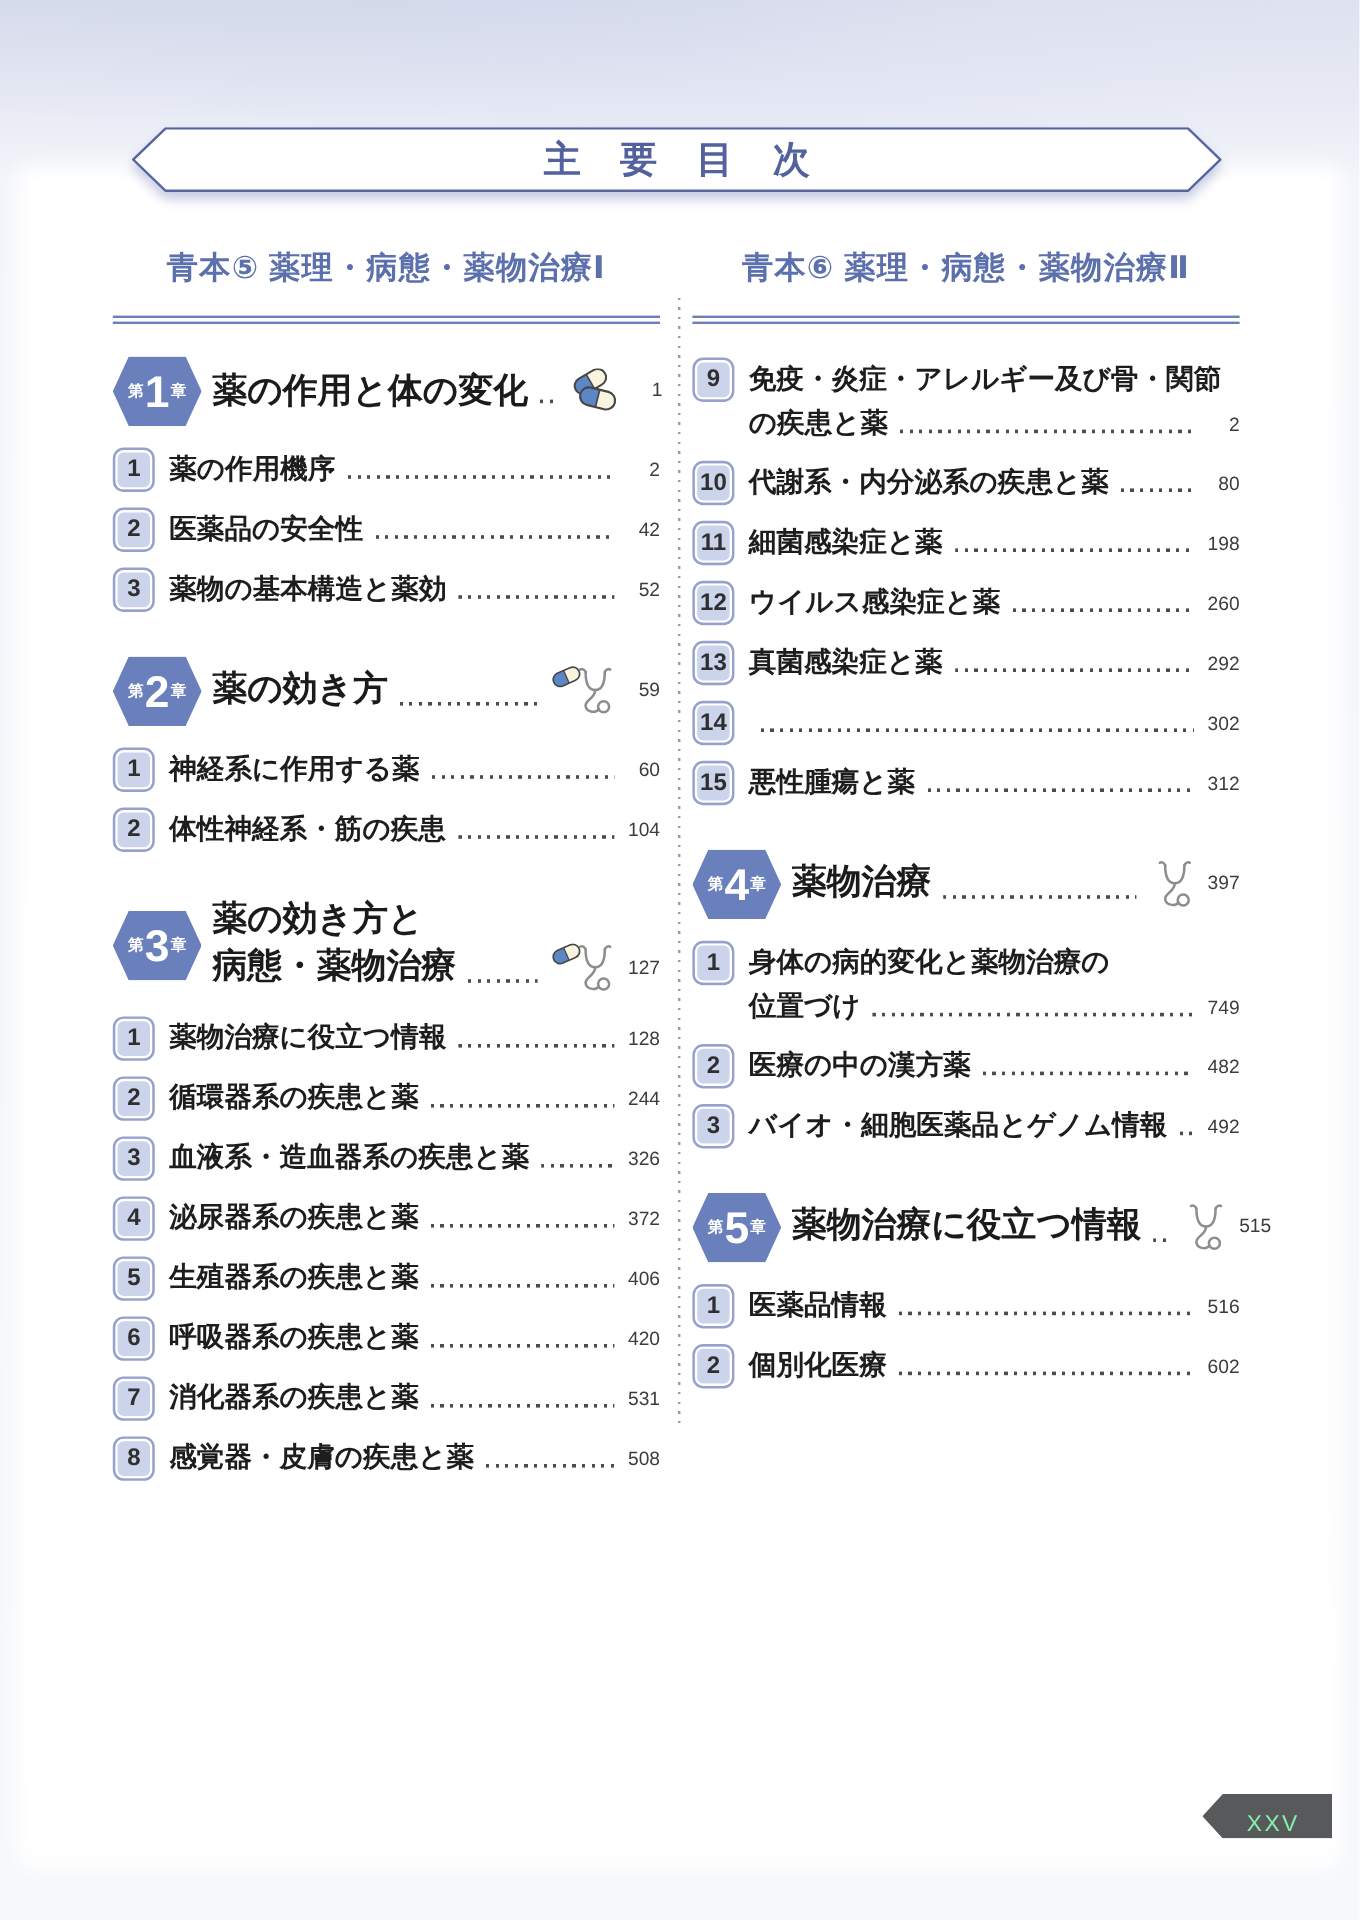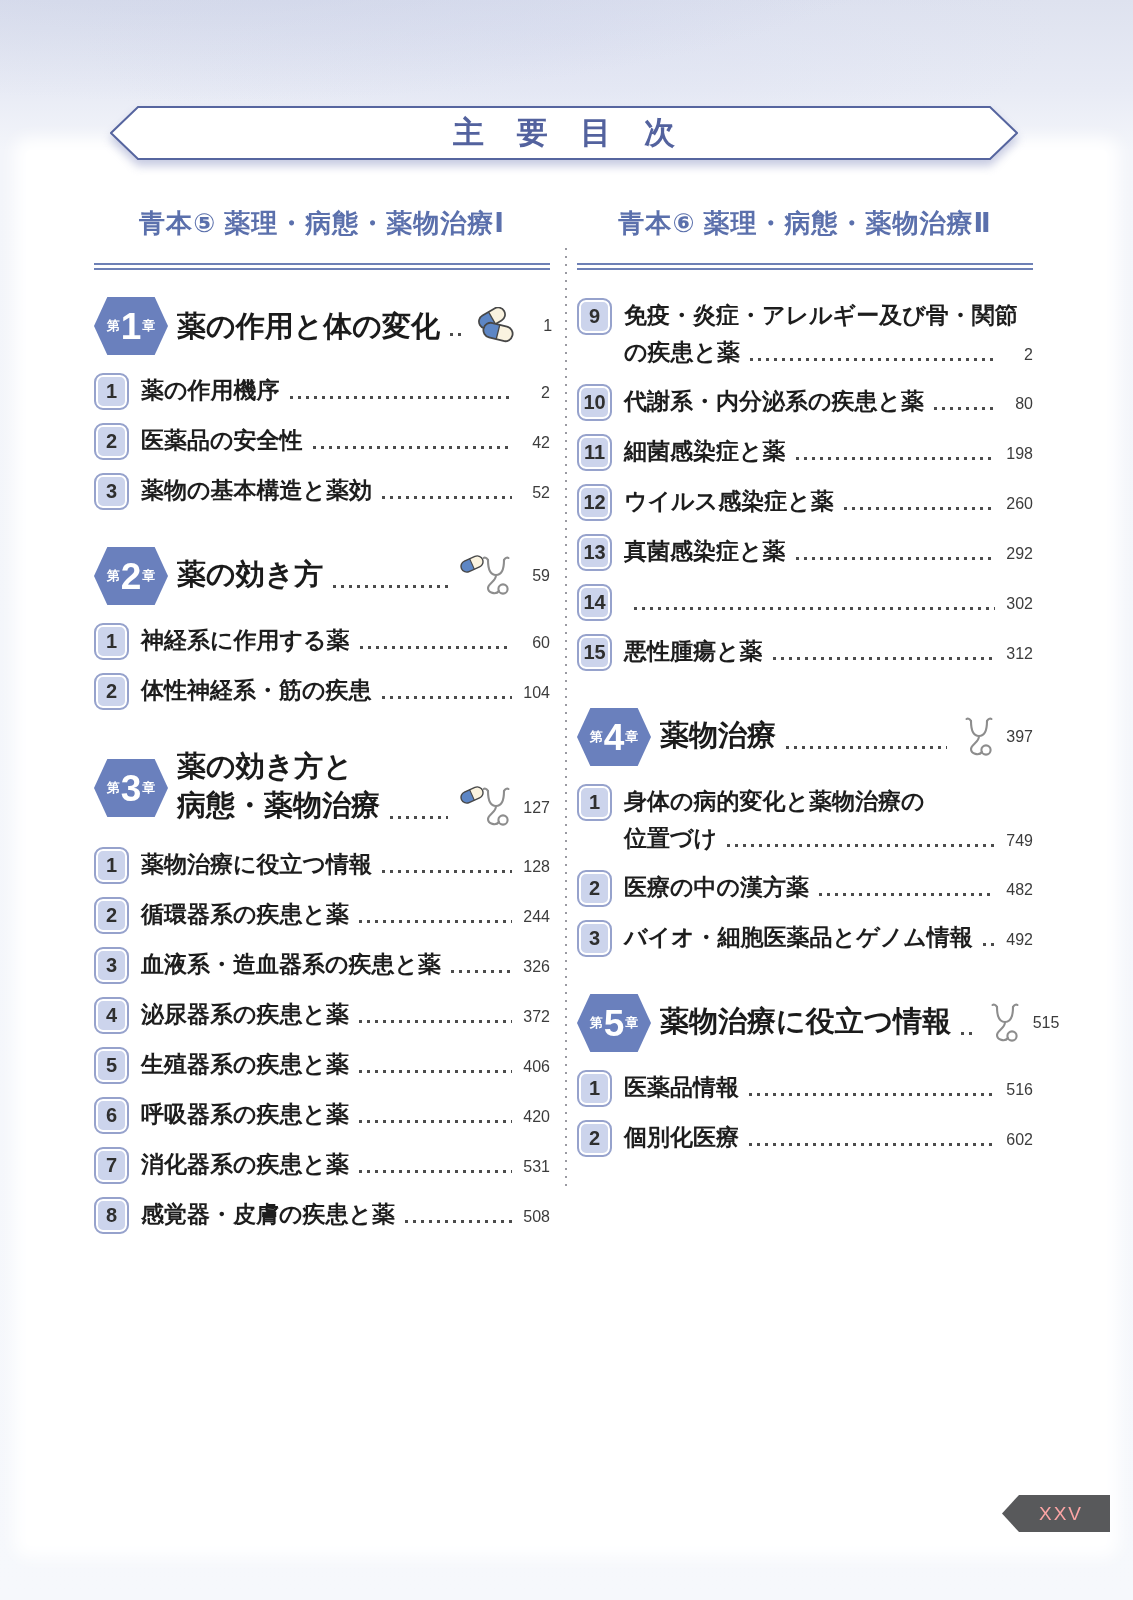--- a/index.html
+++ b/index.html
@@ -55,22 +55,22 @@
   .dots{flex:1;min-width:12px;height:3px;align-self:flex-end;margin:0 8px 10px 10px;
     background-image:repeating-linear-gradient(to right,#4c4c4c 0 2.6px,transparent 2.6px 8px);}
   .pg{flex:none;min-width:30px;text-align:right;font-size:16px;color:#3c3c3c;
     align-self:flex-end;margin-bottom:7px;}
 
   .icon svg{display:block;}
 
   
   .footer-tab{position:absolute;right:23px;bottom:68px;width:98px;height:37px;background:#58595b;z-index:6;
     clip-path:polygon(0 50%,17px 0,100% 0,100% 100%,17px 100%);
-    display:flex;align-items:center;justify-content:center;padding-left:10px;
-    color:#fca5a5;font-size:19px;letter-spacing:2px;}
+    display:flex;align-items:flex-end;justify-content:center;padding-left:10px;
+    color:#86efac;font-size:19px;letter-spacing:2px;}
 </style>
 </head>
 <body>
 
 <div class="page">
   <div class="content-panel"></div>
 
   <div class="banner">
     <svg width="908" height="54" viewBox="0 0 908 54">
       <polygon points="28,1 880,1 907,27 880,53 28,53 1,27" fill="#ffffff" stroke="#56659f" stroke-width="2"></polygon>

